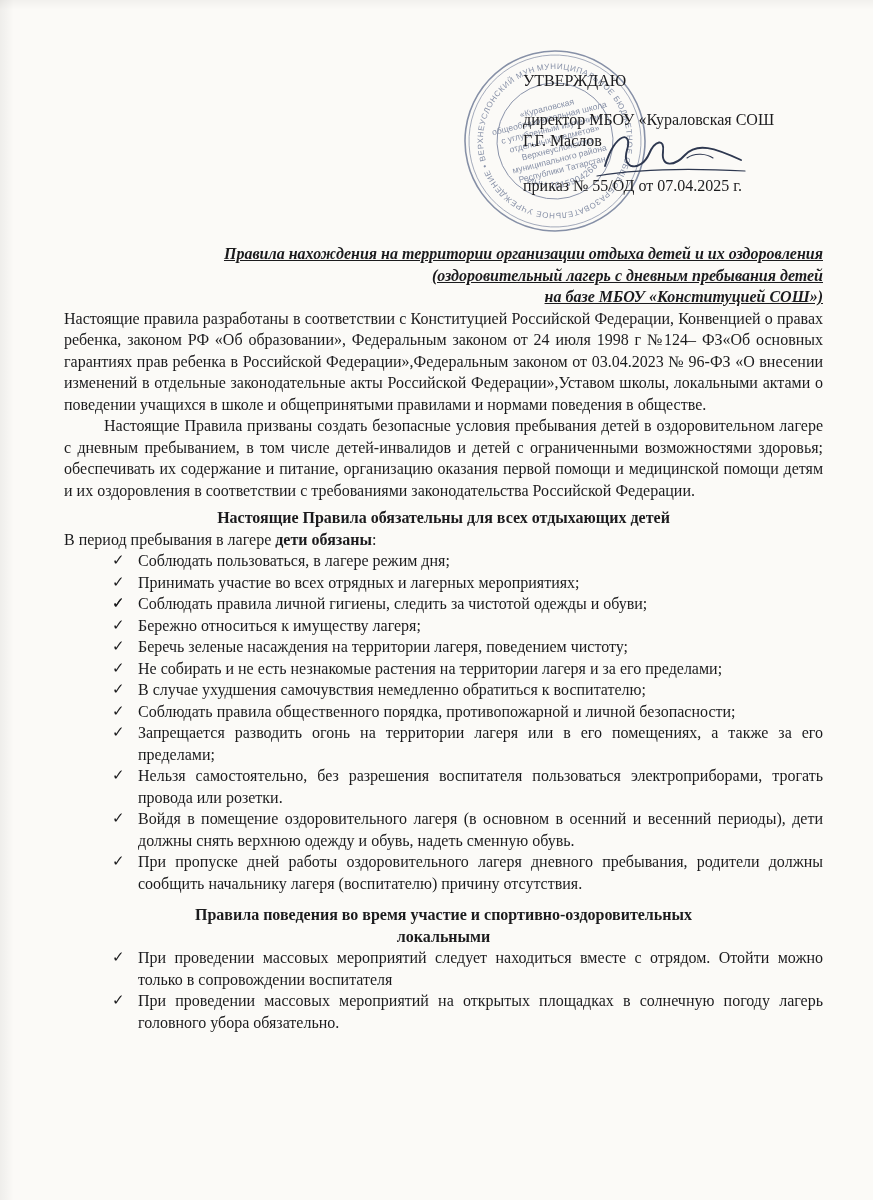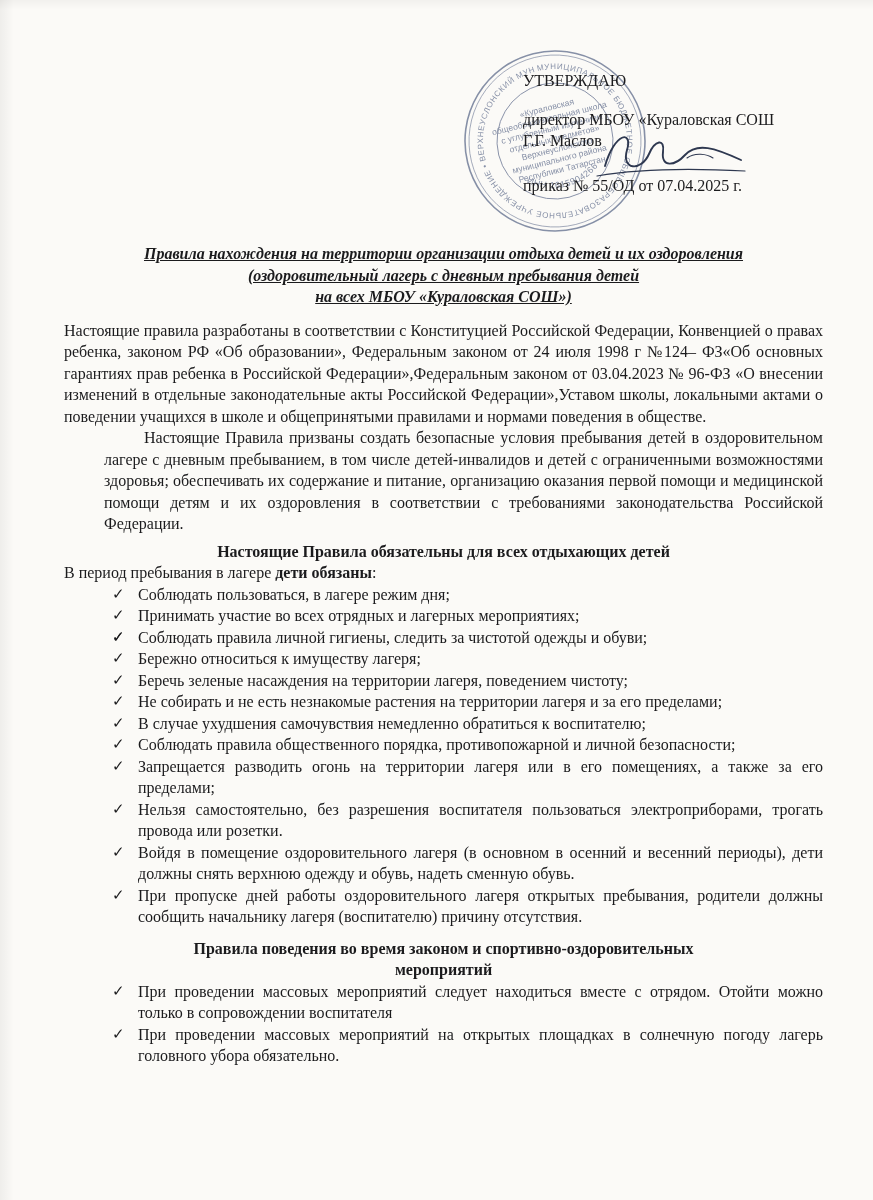--- a/index.html
+++ b/index.html
@@ -25,25 +25,25 @@
   .stamp-center-line { font-size:8.6px; }
 
   .approval { position:absolute; top:70px; right:40px; width:310px; text-align:left; }
   .approve-word { padding-right:32px; }
   .director-line { padding-right:0; margin-top:17px; }
   .sig-row { position:relative; height:44px; }
   .signature { position:absolute; right:82px; top:-6px; }
   .director-name { display:block; padding-right:32px; }
   .order-line { padding-right:2px; margin-top:1px; }
 
-  .doc-title { text-align:center; font-weight:bold; font-style:italic; margin-bottom:12px; }
+  .doc-title { text-align:right; font-weight:bold; font-style:italic; }
   .t-line { text-decoration:underline; }
 
   .para { text-align:justify; }
-  .para.indent { text-indent:40px;margin-left:40px; }
+  .para.indent { text-indent:40px; }
 
   .sec-heading { text-align:center; font-weight:bold; margin-top:6px; }
   .sec-heading.second { margin-top:10px; }
 
   .lead-line { }
   .lead-line .b { font-weight:bold; }
 
   .check-list { list-style:none; margin:0 0 0 46px; padding:0; }
   .check-item { position:relative; padding-left:28px; text-align:justify; }
   .check-item .check { position:absolute; left:2px; top:0; font-size:15px; }
@@ -97,21 +97,21 @@
         </svg>
         <span class="director-name">Г.Г. Маслов</span>
       </div>
       <div class="order-line">приказ № 55/ОД от 07.04.2025 г.</div>
     </div>
   </div>
 
   <div class="doc-title">
     <div class="t-line">Правила нахождения на территории организации отдыха детей и их оздоровления</div>
     <div class="t-line">(оздоровительный лагерь  с дневным пребывания детей</div>
-    <div class="t-line">на всех МБОУ «Кураловская СОШ»)</div>
+    <div class="t-line">на базе МБОУ «Конституцией СОШ»)</div>
   </div>
 
   <p class="para">Настоящие правила разработаны в соответствии с Конституцией Российской Федерации, Конвенцией о правах ребенка, законом РФ «Об образовании», Федеральным законом от 24 июля 1998 г №124– ФЗ«Об основных гарантиях прав ребенка в Российской Федерации»,Федеральным законом от 03.04.2023 № 96-ФЗ «О внесении изменений в отдельные законодательные акты Российской Федерации»,Уставом школы, локальными актами о поведении учащихся в школе и общепринятыми правилами и нормами поведения в обществе.</p>
   <p class="para indent">Настоящие Правила призваны создать безопасные условия пребывания детей в оздоровительном лагере с дневным пребыванием, в том числе детей-инвалидов и детей с ограниченными возможностями здоровья; обеспечивать их содержание и питание, организацию оказания первой помощи и медицинской помощи детям и их оздоровления в соответствии с требованиями законодательства Российской Федерации.</p>
 
   <div class="sec-heading">Настоящие Правила обязательны для всех отдыхающих детей</div>
 
   <div class="lead-line"><span>В период пребывания в лагере </span><span class="b">дети обязаны</span><span>:</span></div>
 
   <ul class="check-list">
@@ -170,27 +170,27 @@
         <span class="item-text">Нельзя самостоятельно, без разрешения воспитателя пользоваться электроприборами, трогать провода или розетки.</span>
       </li>
 
       <li class="check-item">
         <span class="check">✓</span>
         <span class="item-text">Войдя в помещение оздоровительного лагеря (в основном в осенний и весенний периоды), дети должны снять верхнюю одежду и обувь, надеть сменную обувь.</span>
       </li>
 
       <li class="check-item">
         <span class="check">✓</span>
-        <span class="item-text">При пропуске дней работы оздоровительного лагеря открытых пребывания, родители должны сообщить начальнику лагеря (воспитателю) причину отсутствия.</span>
+        <span class="item-text">При пропуске дней работы оздоровительного лагеря дневного пребывания, родители должны сообщить начальнику лагеря (воспитателю) причину отсутствия.</span>
       </li>
     </ul>
 
   <div class="sec-heading second">
-    <div>Правила поведения во время законом и спортивно-оздоровительных</div>
-    <div>мероприятий</div>
+    <div>Правила поведения во время участие и спортивно-оздоровительных</div>
+    <div>локальными</div>
   </div>
 
   <ul class="check-list">
 
       <li class="check-item">
         <span class="check">✓</span>
         <span class="item-text">При проведении массовых мероприятий следует находиться вместе с отрядом. Отойти можно только в сопровождении воспитателя</span>
       </li>
 
       <li class="check-item">

